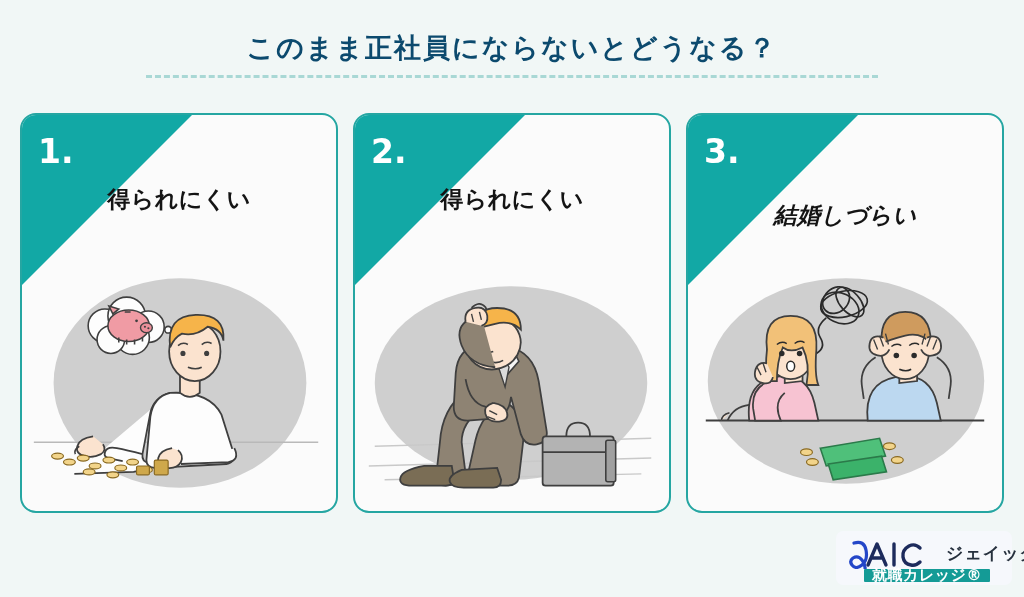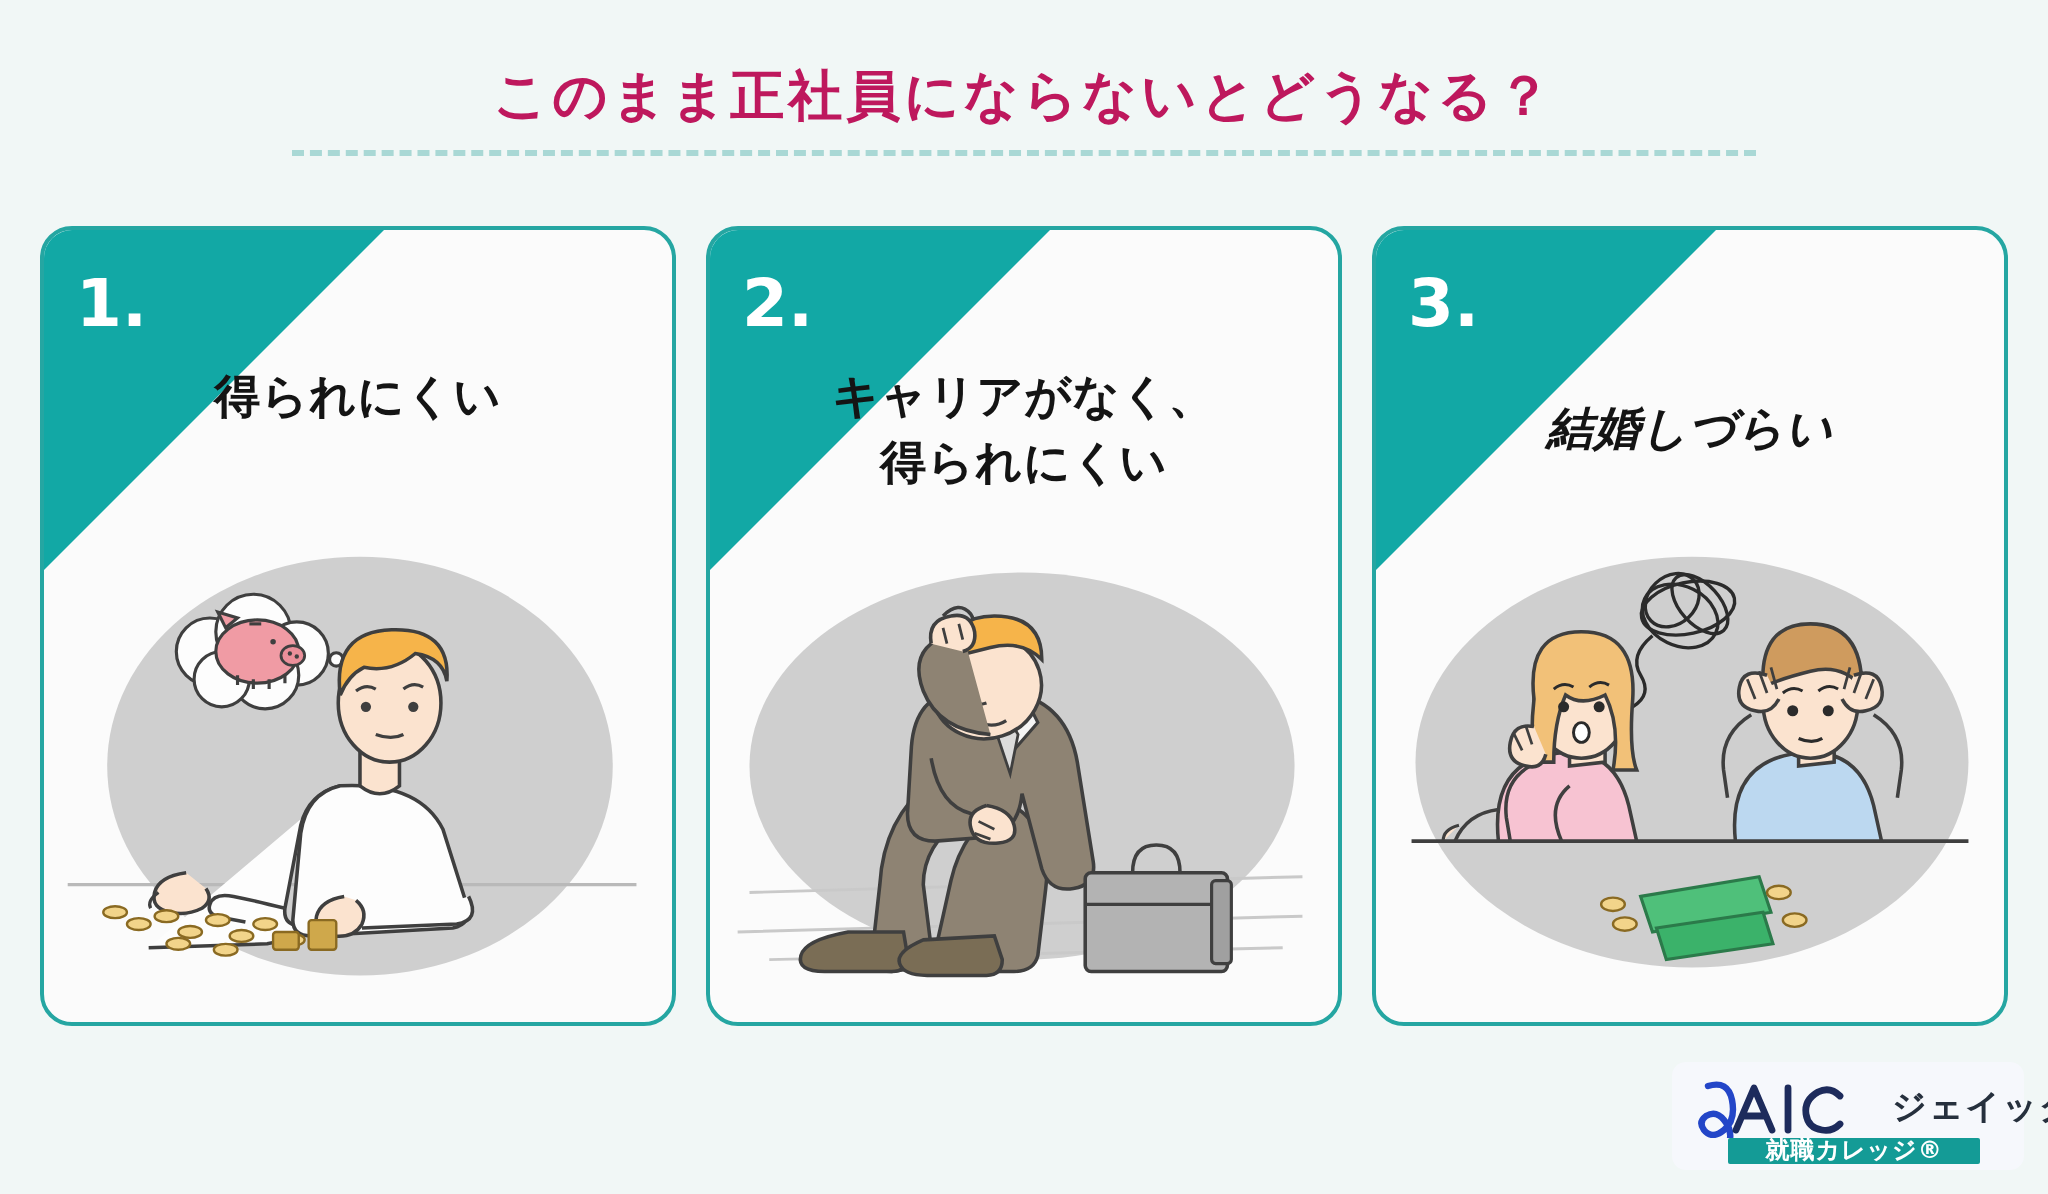--- a/index.html
+++ b/index.html
@@ -9,21 +9,21 @@
     font-family:"DejaVu Sans","Liberation Sans",sans-serif;
     overflow:hidden;position:relative;
   }
   .page{position:absolute;inset:0;}
 
   
   .title{
     position:absolute;left:0;top:30px;width:100%;
     text-align:center;
     font-size:27px;font-weight:bold;letter-spacing:2px;
-    color:#be185d;
+    color:#0c4a6e;
     white-space:nowrap;
   }
   .divider{
     position:absolute;left:146px;top:75px;width:732px;height:0;
     border-top:3px dashed #a9d8d5;
   }
 
   
   .cards{
     position:absolute;left:20px;top:113px;width:984px;height:400px;
@@ -75,21 +75,21 @@
     position:absolute;left:110px;top:11px;
     font-size:17px;font-weight:bold;color:#26303d;
     letter-spacing:1px;white-space:nowrap;
   }
   .logo-bar{
     position:absolute;left:28px;top:38px;width:126px;height:13px;
     background:#149b96;border-radius:1px;
   }
   .logo-bar span{
     display:block;text-align:center;line-height:13px;
-    font-size:12px;font-weight:bold;color:#ffffff;letter-spacing:0.5px;
+    font-size:15px;font-weight:bold;color:#ffffff;letter-spacing:0.5px;
     white-space:nowrap;
   }
 </style>
 </head>
 <body>
 
 <div class="page">
 
   <div class="title">このまま正社員にならないとどうなる？</div>
   <div class="divider"></div>
@@ -161,21 +161,20 @@
             <rect x="134" y="190" width="14" height="15" rx="1.5" fill="#cfa84b"></rect>
           </g>
         </svg>
       </div>
     </div>
 
     <div class="card">
       <div class="corner"></div>
       <div class="corner-num">2.</div>
       <div class="card-title">
-        <div>キャリアがなく、</div>
         <div>得られにくい</div>
       </div>
       <div class="illu">
         <svg viewBox="0 0 318 230" xmlns="http://www.w3.org/2000/svg">
           <ellipse cx="158" cy="112" rx="138" ry="98" fill="#cfcfcf"></ellipse>
           <path d="M20 176 L300 168 M14 196 L300 188 M30 210 L290 204" stroke="#c9c9c9" stroke-width="1.5" fill="none"></path>
 
           <path d="M118 36 q8 -8 14 -1 q4 6 -4 8 q-8 2 -6 -6" stroke="#3f3f3f" stroke-width="1.8" fill="none"></path>
           <path d="M124 46 l0 8" stroke="#3f3f3f" stroke-width="1.8" fill="none"></path>
 

